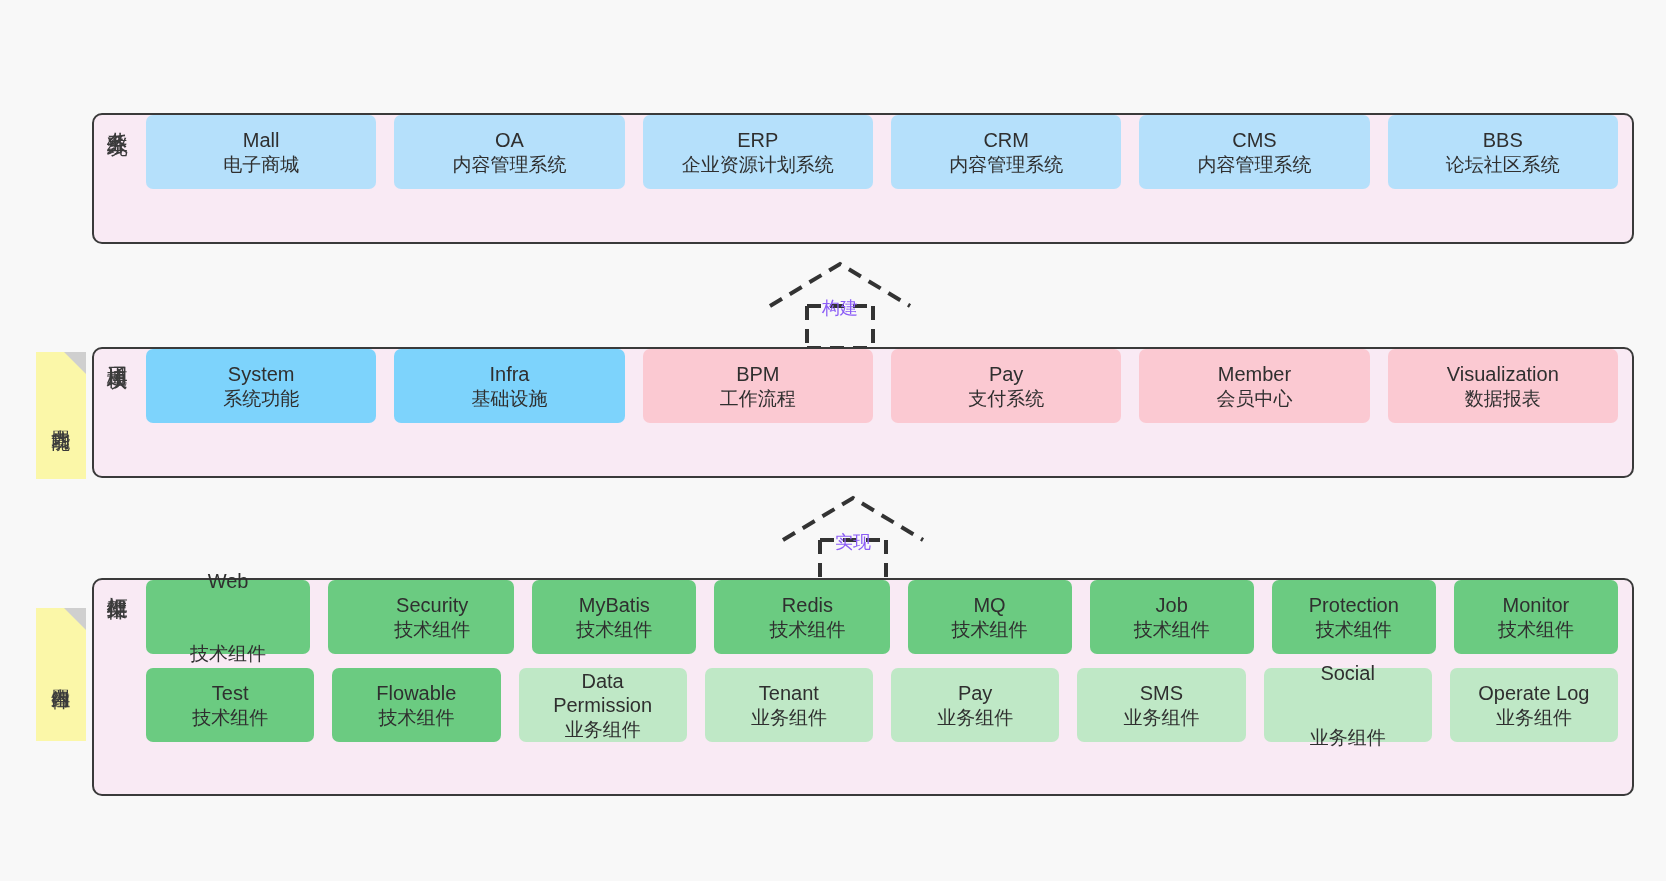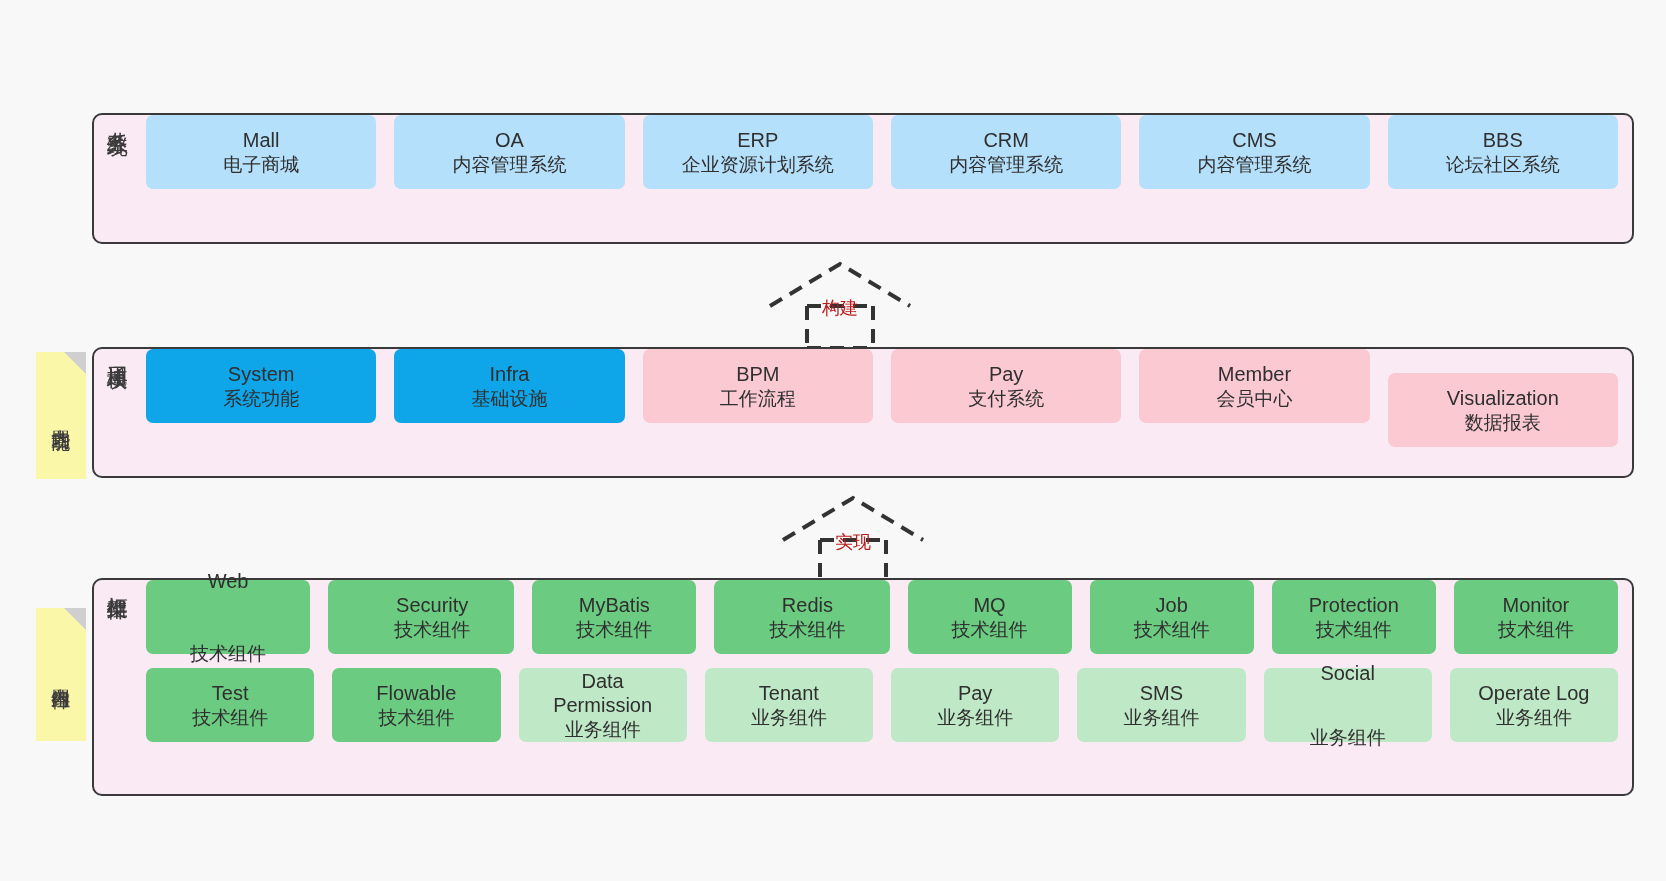--- a/index.html
+++ b/index.html
@@ -60,31 +60,31 @@
     justify-content:center;
     text-align:center;
     box-sizing:border-box;
     padding:6px 4px;
     line-height:1.22;
   }
   .cell .t1{font-size:20px;color:#2f2f2f;}
   .cell .t2{font-size:19px;color:#2f2f2f;}
 
   .c-blue{background:#b5e0fb;}
-  .c-red{background:#0ea5e9;}
+  .c-red{background:#7dd3fc;}
   .c-pink{background:#fbc9d2;}
   .c-green{background:#6bcb81;}
   .c-lgreen{background:#bfe8c6;}
 
   
   .conn{position:absolute;}
   .conn-label{
     position:absolute;
     font-size:18px;
-    color:#b91c1c;
+    color:#8b5cf6;
     background:transparent;
     white-space:nowrap;
   }
 
   
   .note{
     position:absolute;
     background:#fbf7a8;
     box-sizing:border-box;
     display:flex;
@@ -177,21 +177,21 @@
           <div class="t2">工作流程</div>
         </div>
         <div class="cell c-pink" style="height:74px;">
           <div class="t1">Pay</div>
           <div class="t2">支付系统</div>
         </div>
         <div class="cell c-pink" style="height:74px;">
           <div class="t1">Member</div>
           <div class="t2">会员中心</div>
         </div>
-        <div class="cell c-pink" style="height:74px;margin-top:24px;">
+        <div class="cell c-pink" style="height:74px;">
           <div class="t1">Visualization</div>
           <div class="t2">数据报表</div>
         </div>
       </div>
     </div>
   </div>
 
   <div class="conn" style="left:768px;top:492px;width:170px;height:92px;">
     <svg width="170" height="92" viewBox="0 0 170 92">
       <path d="M 15 48 L 85 6 L 155 48" fill="none" stroke="#333333" stroke-width="4" stroke-dasharray="14,9" stroke-linecap="butt"></path>

